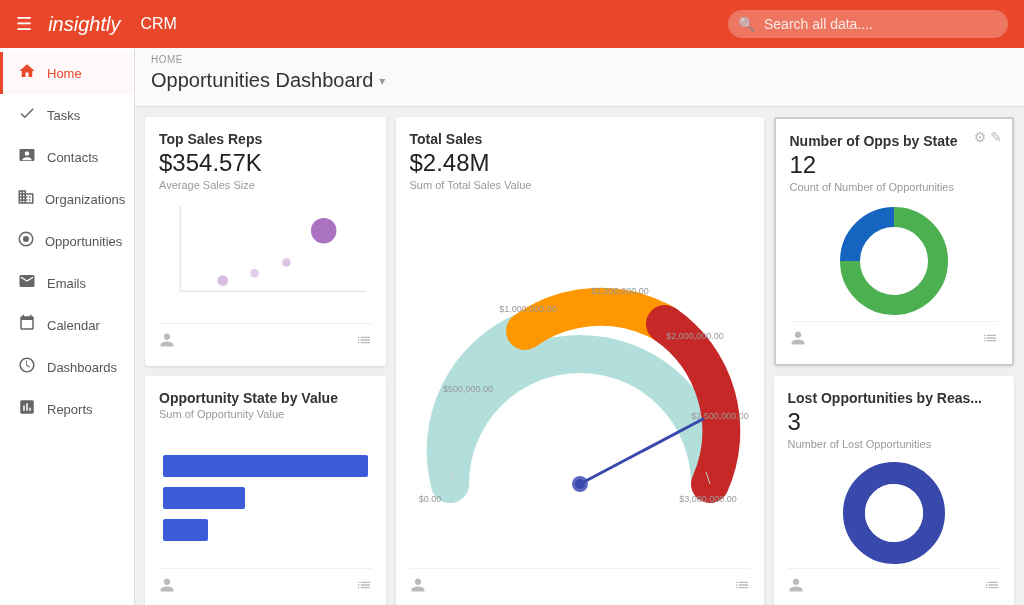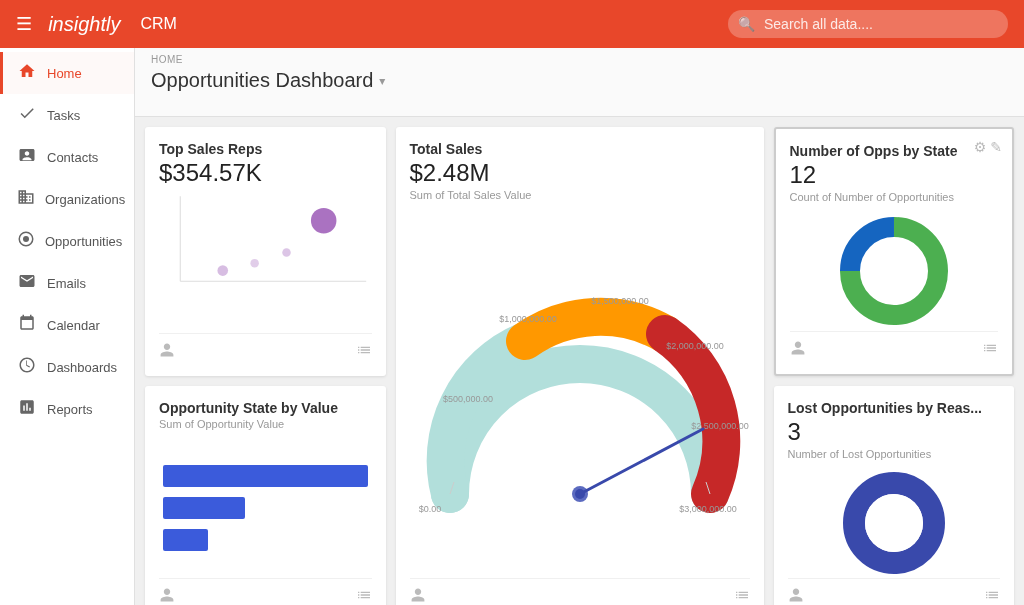--- a/index.html
+++ b/index.html
@@ -78,21 +78,21 @@
     .breadcrumb-bar {
       background: #fafafa;
       padding: 6px 16px 0;
       font-size: 10px;
       color: #999;
       text-transform: uppercase;
       letter-spacing: 0.5px;
     }
     .page-title-row {
       background: #fafafa;
-      padding: 4px 16px 24px;
+      padding: 4px 16px 14px;
       display: flex;
       align-items: center;
       gap: 6px;
       border-bottom: 1px solid #e0e0e0;
     }
     .page-title {
       font-size: 20px;
       color: #333;
       font-weight: 400;
     }
@@ -257,20 +257,21 @@
     <div class="page-title-row">
       <span class="page-title">Opportunities Dashboard</span>
       <span class="dropdown-arrow">▾</span>
     </div>
 
     <div class="dashboard-grid">
 
       <div class="card">
         <div class="card-title">Top Sales Reps</div>
         <div class="card-value">$354.57K</div>
+        <div class="card-subtitle">Average Sales Size</div>
         <div style="flex:1; position:relative; min-height:110px;">
           <svg width="100%" height="110" viewBox="0 0 200 100">
 
             <line x1="20" y1="5" x2="20" y2="85" stroke="#ddd" stroke-width="1"></line>
             <line x1="20" y1="85" x2="195" y2="85" stroke="#ddd" stroke-width="1"></line>
 
             <circle cx="155" cy="28" r="12" fill="#9b59b6" opacity="0.85"></circle>
 
             <circle cx="60" cy="75" r="5" fill="#9b59b6" opacity="0.4"></circle>
             <circle cx="90" cy="68" r="4" fill="#9b59b6" opacity="0.3"></circle>

